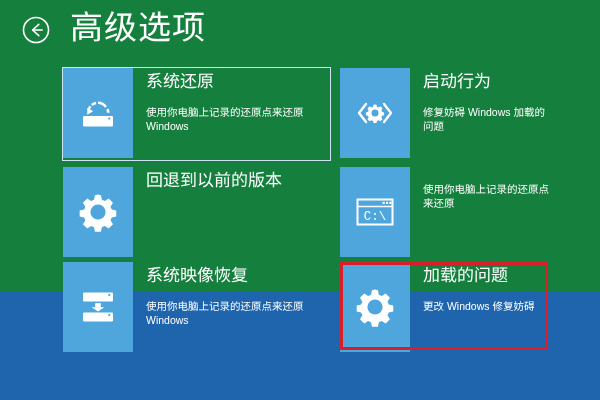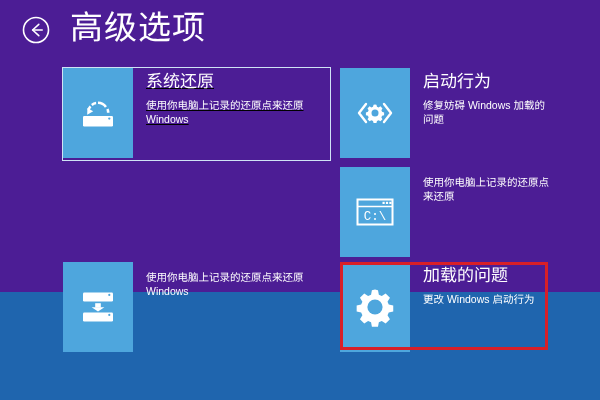--- a/index.html
+++ b/index.html
@@ -13,21 +13,21 @@
     overflow: hidden;
     background: #1f65ae;
     font-family: "Liberation Sans", "DejaVu Sans", sans-serif;
     -webkit-font-smoothing: antialiased;
   }
 
   #screen {
     position: relative;
     width: 600px;
     height: 292px;
-    background: #4c1d95;
+    background: #15803d;
   }
 
   
   .header {
     position: absolute;
     left: 0;
     top: 0;
     width: 600px;
     height: 62px;
     display: flex;
@@ -96,33 +96,32 @@
     min-width: 0;
   }
   .tile-title {
     font-size: 17px;
     font-weight: 400;
     color: #ffffff;
     line-height: 22px;
     white-space: nowrap;
   }
   .tile-desc {
-    margin-top: 5px;
+    margin-top: 12px;
     font-size: 10.5px;
     font-weight: 400;
     color: #ffffff;
     line-height: 14px;
   }
   .tile-desc:empty { display: none; }
 
   
   .tile.focused {
     outline: 1px solid #cfe3f5;
     outline-offset: 0;
-    text-decoration: underline;
   }
 
   
   .annotation-rect {
     position: absolute;
     left: 340px;
     top: 262px;
     width: 208px;
     height: 88px;
     border: 3px solid #d81f28;
@@ -178,20 +177,32 @@
           </g>
           <circle cx="26" cy="26" r="3.5" fill="#4ea6dd"></circle>
         </svg>
       </div>
       <div class="tile-text">
         <div class="tile-title">启动行为</div>
         <div class="tile-desc">修复妨碍 Windows 加载的问题</div>
       </div>
     </div>
 
+    <div class="tile col-left row-2">
+      <div class="tile-icon">
+        <svg width="52" height="52" viewBox="0 0 52 52" aria-hidden="true">
+          <path d="M26 8.6l3.0.63 .85 4.5 2.95 1.22 3.85-2.43 4.3 4.3-2.43 3.85 1.22 2.95 4.5 .85v6.1l-4.5 .85-1.22 2.95 2.43 3.85-4.3 4.3-3.85-2.43-2.95 1.22-.85 4.5h-6.1l-.85-4.5-2.95-1.22-3.85 2.43-4.3-4.3 2.43-3.85-1.22-2.95-4.5-.85v-6.1l4.5-.85 1.22-2.95-2.43-3.85 4.3-4.3 3.85 2.43 2.95-1.22 .85-4.5z" fill="#ffffff"></path>
+          <circle cx="26" cy="26" r="7.6" fill="#4ea6dd"></circle>
+        </svg>
+      </div>
+      <div class="tile-text">
+        <div class="tile-title">回退到以前的版本</div>
+
+      </div>
+    </div>
 
     <div class="tile col-right row-2">
       <div class="tile-icon">
         <svg width="52" height="52" viewBox="0 0 52 52" aria-hidden="true">
           <rect x="8.5" y="13.5" width="35" height="25" fill="none" stroke="#ffffff" stroke-width="2"></rect>
           <line x1="8.5" y1="20.5" x2="43.5" y2="20.5" stroke="#ffffff" stroke-width="1.6"></line>
           <rect x="33.5" y="15.8" width="2.2" height="2.2" fill="#ffffff"></rect>
           <rect x="36.9" y="15.8" width="2.2" height="2.2" fill="#ffffff"></rect>
           <rect x="40.3" y="15.8" width="2.2" height="2.2" fill="#ffffff"></rect>
           <text x="26" y="33.6" font-family="'Liberation Mono','DejaVu Sans Mono',monospace" font-size="12.5" fill="#ffffff" text-anchor="middle">C:\</text>
@@ -209,34 +220,35 @@
           <circle cx="37.3" cy="13.9" r="1.1" fill="#4ea6dd"></circle>
           <rect x="11" y="31.5" width="30" height="9" rx="1.2" fill="#ffffff"></rect>
           <circle cx="37.3" cy="33.9" r="1.1" fill="#4ea6dd"></circle>
           <g fill="#ffffff">
             <rect x="23.2" y="22.2" width="5.6" height="4.4"></rect>
             <polygon points="19.6,26.2 32.4,26.2 26,30.4"></polygon>
           </g>
         </svg>
       </div>
       <div class="tile-text">
+        <div class="tile-title">系统映像恢复</div>
         <div class="tile-desc">使用你电脑上记录的还原点来还原 Windows</div>
       </div>
     </div>
 
     <div class="tile col-right row-3">
       <div class="tile-icon">
         <svg width="52" height="52" viewBox="0 0 52 52" aria-hidden="true">
           <path d="M26 8.6l3.0.63 .85 4.5 2.95 1.22 3.85-2.43 4.3 4.3-2.43 3.85 1.22 2.95 4.5 .85v6.1l-4.5 .85-1.22 2.95 2.43 3.85-4.3 4.3-3.85-2.43-2.95 1.22-.85 4.5h-6.1l-.85-4.5-2.95-1.22-3.85 2.43-4.3-4.3 2.43-3.85-1.22-2.95-4.5-.85v-6.1l4.5-.85 1.22-2.95-2.43-3.85 4.3-4.3 3.85 2.43 2.95-1.22 .85-4.5z" fill="#ffffff"></path>
           <circle cx="26" cy="26" r="7.6" fill="#4ea6dd"></circle>
         </svg>
       </div>
       <div class="tile-text">
         <div class="tile-title">加载的问题</div>
-        <div class="tile-desc">更改 Windows 启动行为</div>
+        <div class="tile-desc">更改 Windows 修复妨碍</div>
       </div>
     </div>
 
   </div>
 
   <div class="annotation-rect"></div>
 
 </div>
 
 </body></html>

